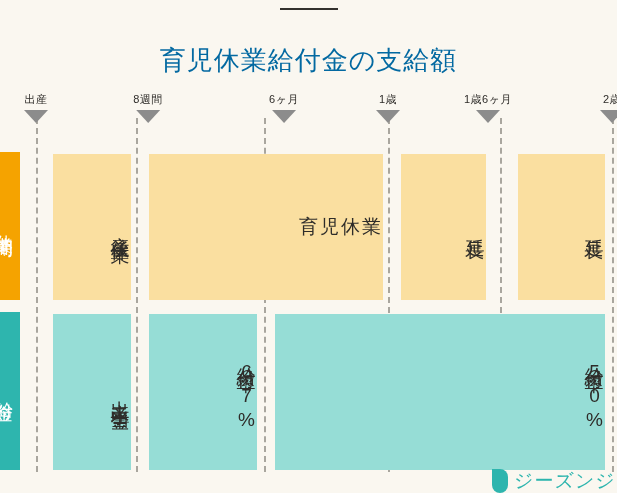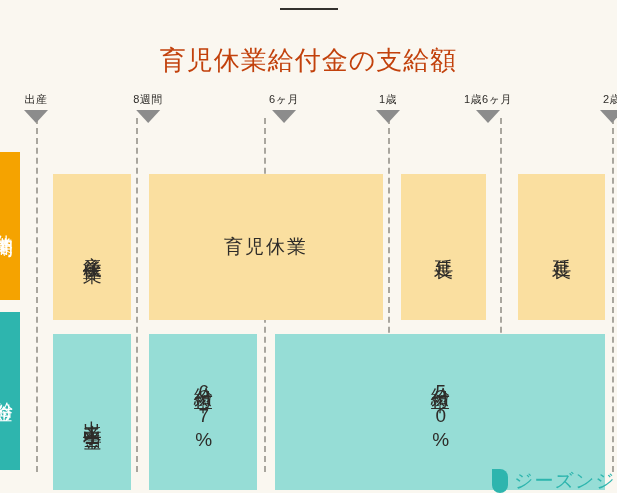--- a/index.html
+++ b/index.html
@@ -28,21 +28,21 @@
   }
   .page-title {
     position: absolute;
     top: 26px;
     left: 0;
     width: 100%;
     text-align: center;
     font-size: 26px;
     letter-spacing: 1px;
     font-weight: 400;
-    color: #c2410c;
+    color: #0369a1;
     white-space: nowrap;
   }
 
   
   .chart {
     position: absolute;
     left: 0;
     top: 0;
     width: 617px;
     height: 493px;
@@ -99,24 +99,23 @@
   }
   .side-tab.leave  { top: 152px; height: 148px; background: #F5A300; }
   .side-tab.benefit{ top: 312px; height: 158px; background: #2EB5AE; }
 
   
   .bar {
     position: absolute;
     box-sizing: border-box;
     display: flex;
     align-items: center;
-    justify-content: center;
+    justify-content: flex-end;
     text-align: center;
     line-height: 1.18;
-    margin-top: 20px;
   }
   .bar.leave {
     top: 154px;
     height: 146px;
     background: #FADFA0;
     color: #2E2C29;
     font-size: 19px;
   }
   .bar.benefit {
     top: 314px;

